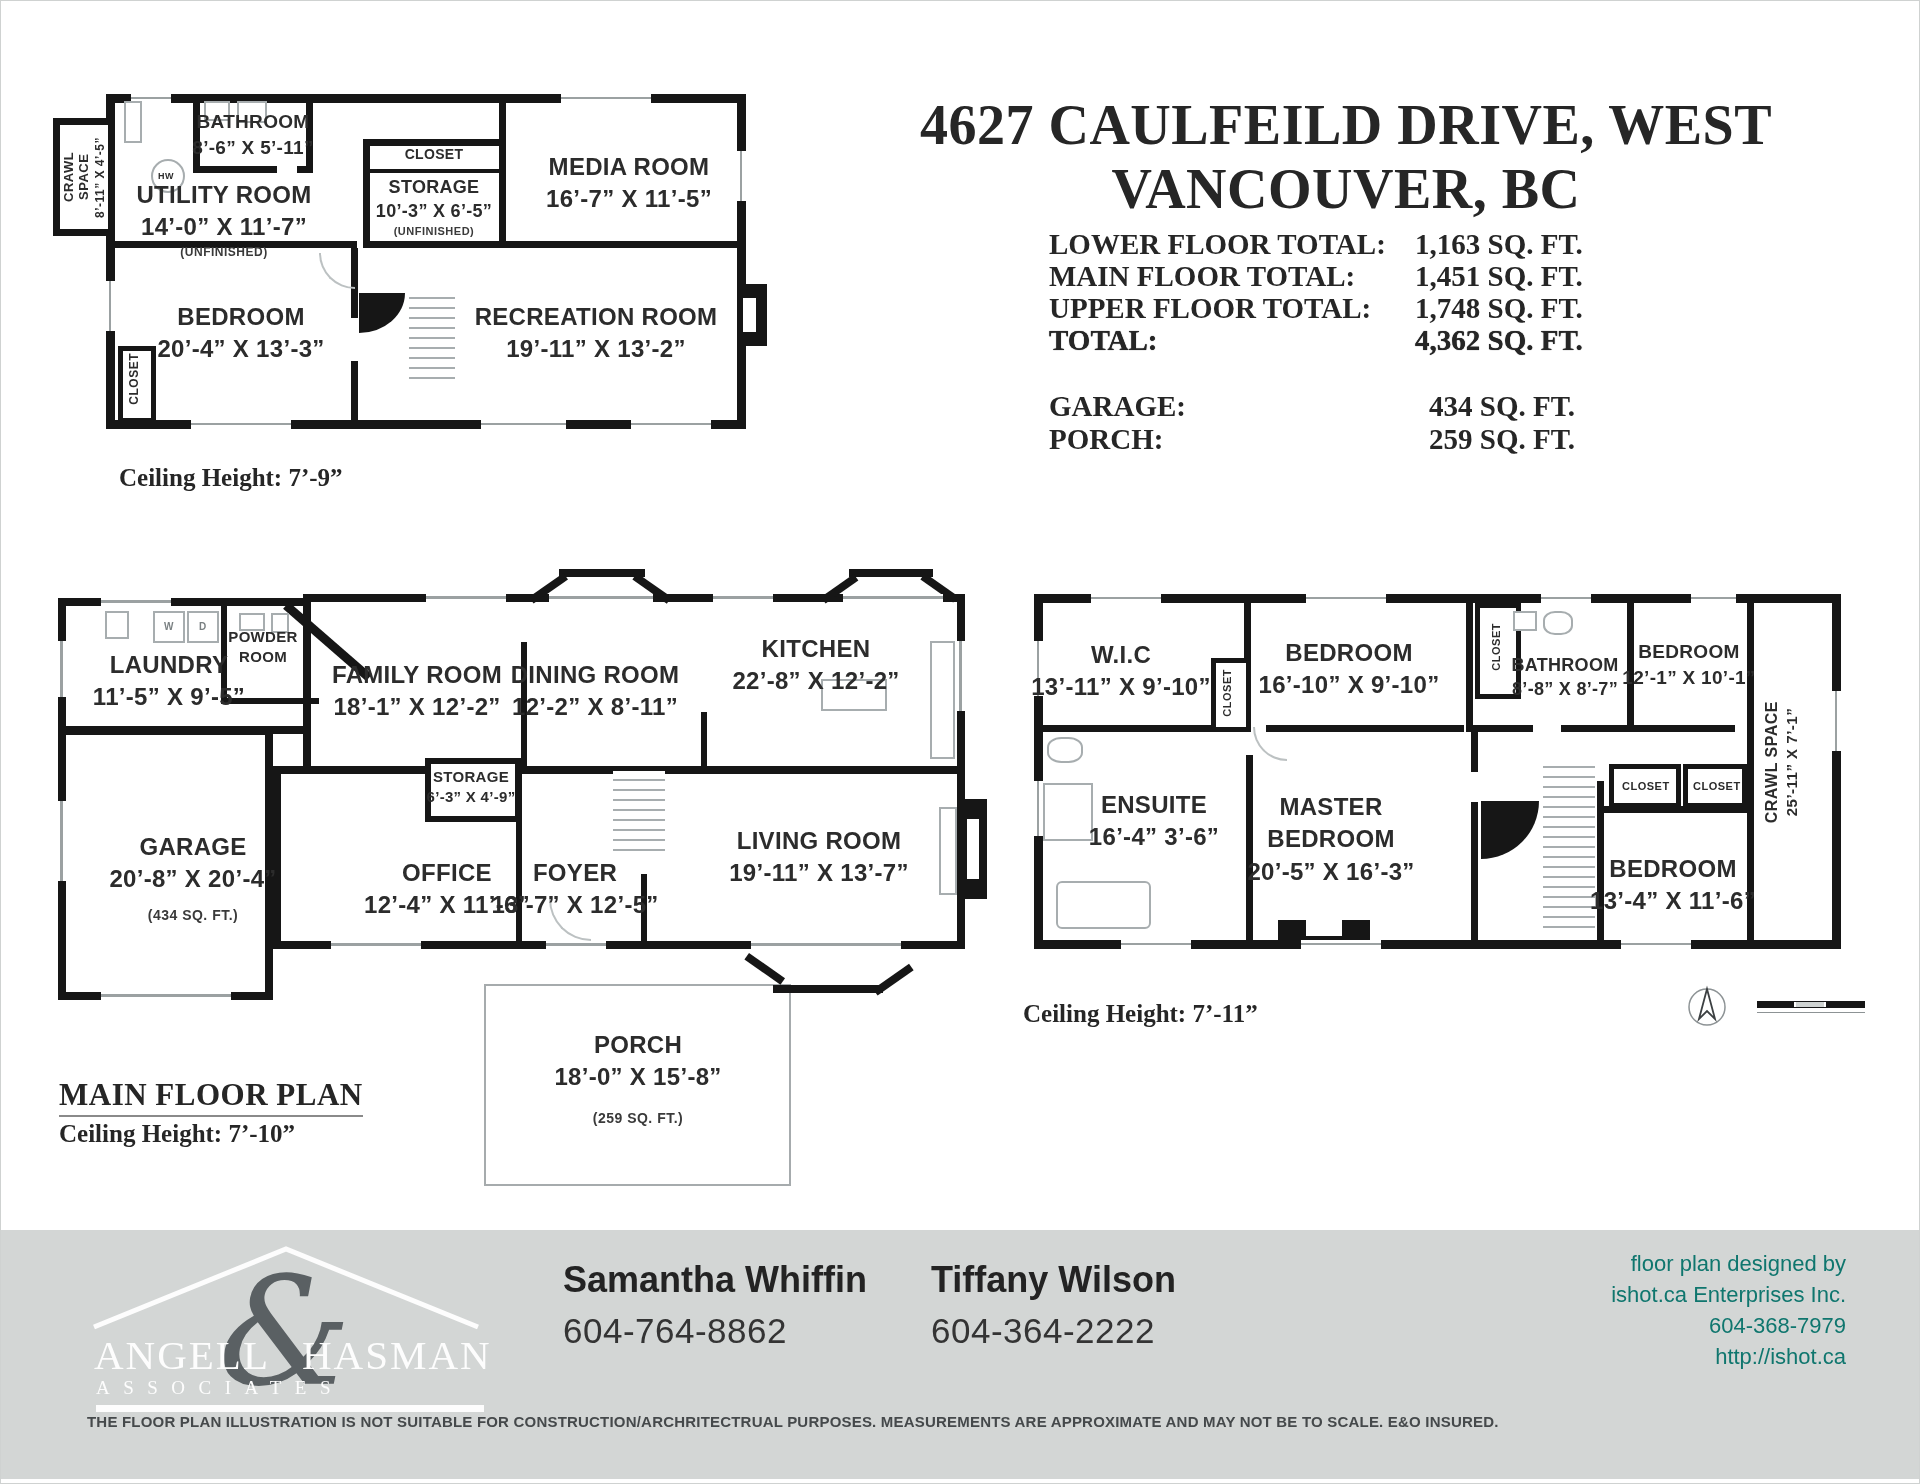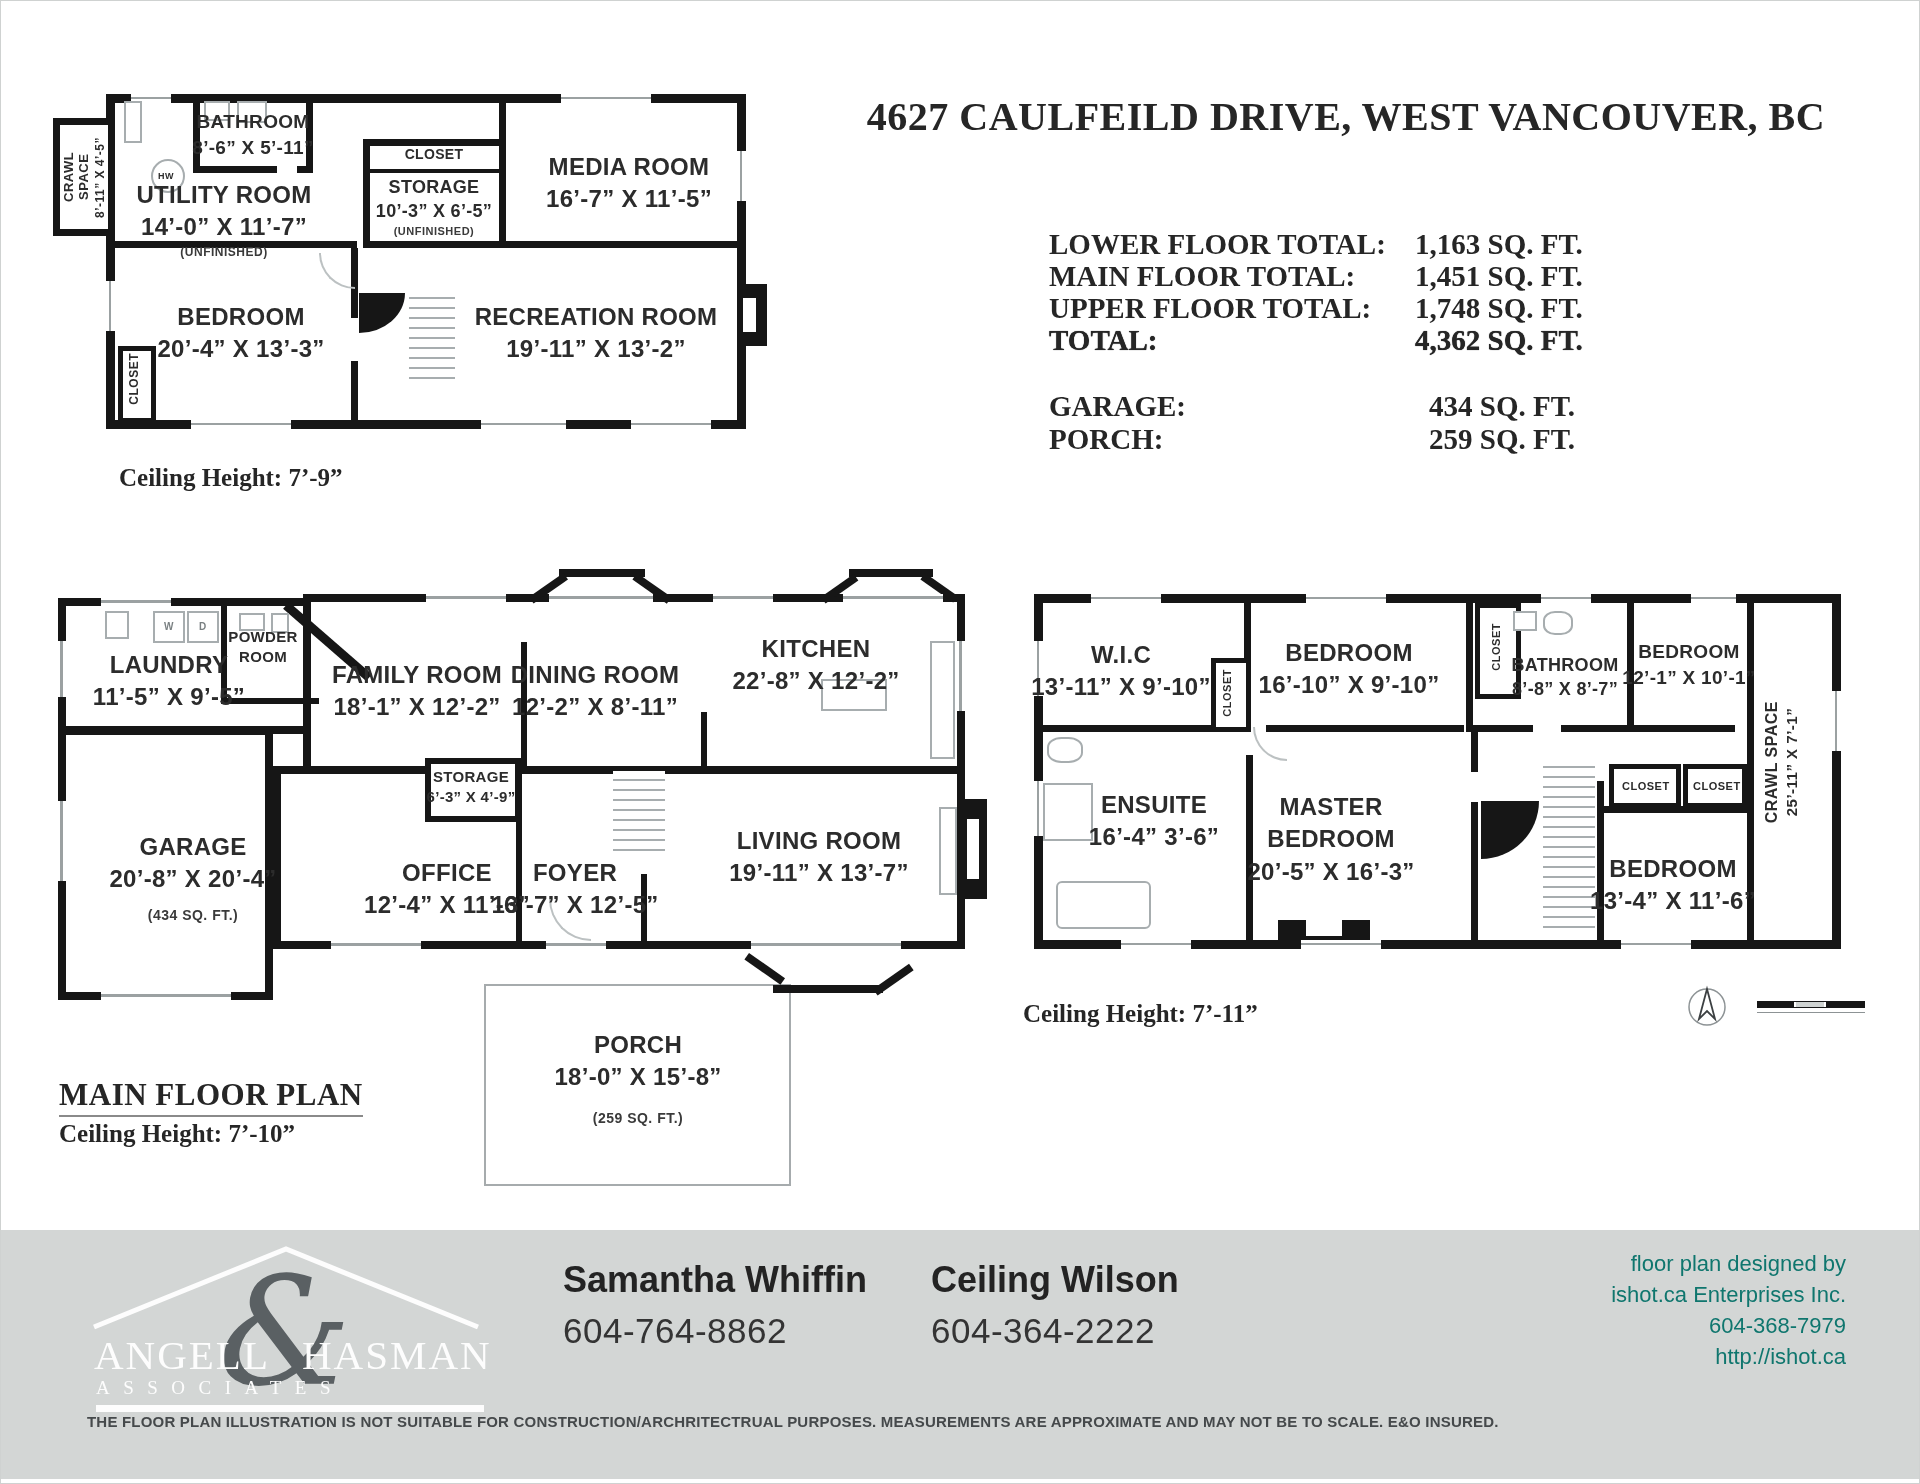--- a/index.html
+++ b/index.html
@@ -26,21 +26,21 @@
   .rlabel { position:absolute; text-align:center; transform:translateX(-50%);
             font-weight:700; color:#2c2c2c; line-height:1.35; letter-spacing:.3px; white-space:nowrap; }
   .rname, .rdims { display:block; font-size:24px; }
   .rnote  { display:block; font-size:12px; font-weight:700; color:#3a3a3a; letter-spacing:.5px; }
   .sm .rname, .sm .rdims { font-size:15px; }
   .tiny   { position:absolute; font-size:13px; font-weight:700; color:#2c2c2c; letter-spacing:.5px; }
   .vwrap  { position:absolute; display:flex; gap:2px; }
   .vtext  { writing-mode:vertical-rl; transform:rotate(180deg); font-size:13px; font-weight:700;
             color:#2c2c2c; letter-spacing:.5px; text-align:center; }
   .page-title { position:absolute; left:810px; top:92px; width:1070px; text-align:center;
-                font-family:"Liberation Serif",serif; font-size:40px; font-weight:700; letter-spacing:.5px; }
+                font-family:"Liberation Serif",serif; font-size:56px; font-weight:700; letter-spacing:.5px; }
   .sumrow { position:absolute; font-family:"Liberation Serif",serif; font-size:29px; font-weight:700; white-space:nowrap; }
   .sumrow.heavy { text-shadow:0 0 .8px #000; }
   .floor-title { position:absolute; font-family:"Liberation Serif",serif; }
   .floor-title .ft { display:inline-block; font-size:31px; font-weight:700; letter-spacing:.5px;
                      border-bottom:2px solid #8a8a8a; padding-bottom:2px; }
   .floor-title .ch { display:block; font-size:25px; font-weight:700; margin-top:3px; }
 
   
   .footer { position:absolute; left:0; top:1229px; width:1920px; height:249px; background:#d3d6d5; }
   .agent-name  { position:absolute; font-size:36px; font-weight:700; color:#232323; }
@@ -389,21 +389,21 @@
       <polyline points="18,88 210,10 402,88" fill="none" stroke="#fdfdfd" stroke-width="5"></polyline>
     </svg>
     <span class="amp">&amp;</span>
     <span class="w1">ANGELL</span>
     <span class="w2">HASMAN</span>
     <span class="sub">ASSOCIATES</span>
     <span class="bar"></span>
   </div>
 
   <div class="agent-name" style="left:562px; top:1258px;">Samantha Whiffin</div>
-  <div class="agent-name" style="left:930px; top:1258px;">Ceiling Wilson</div>
+  <div class="agent-name" style="left:930px; top:1258px;">Tiffany Wilson</div>
   <div class="agent-phone" style="left:562px; top:1310px;">604-764-8862</div>
   <div class="agent-phone" style="left:930px; top:1310px;">604-364-2222</div>
 
   <div class="credit">
     <div>floor plan designed by</div>
     <div>ishot.ca Enterprises Inc.</div>
     <div>604-368-7979</div>
     <div>http://ishot.ca</div>
   </div>
 

